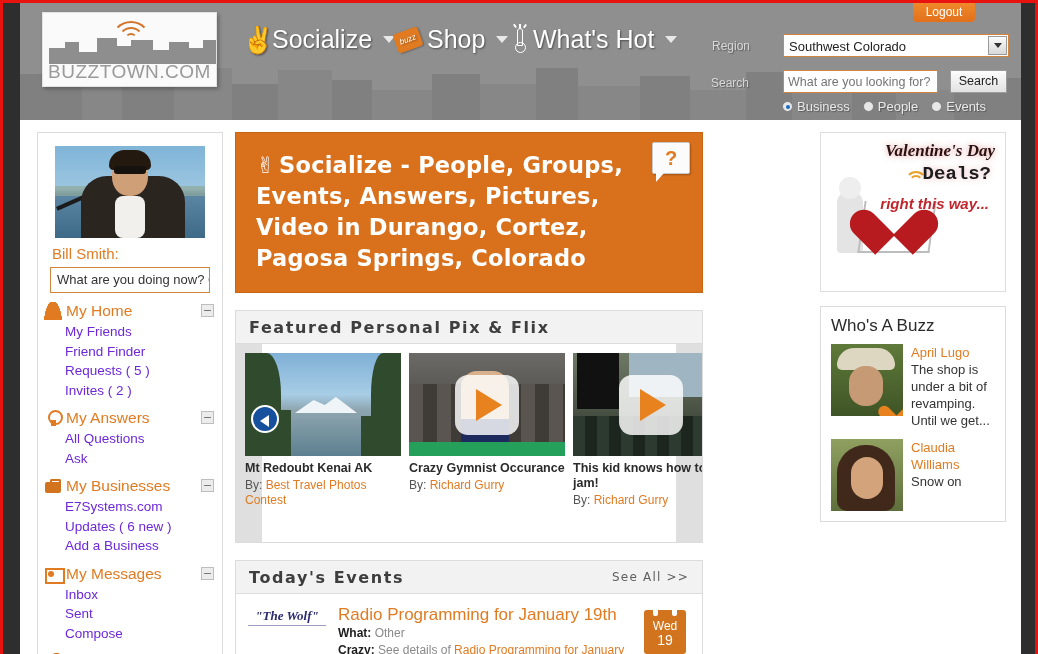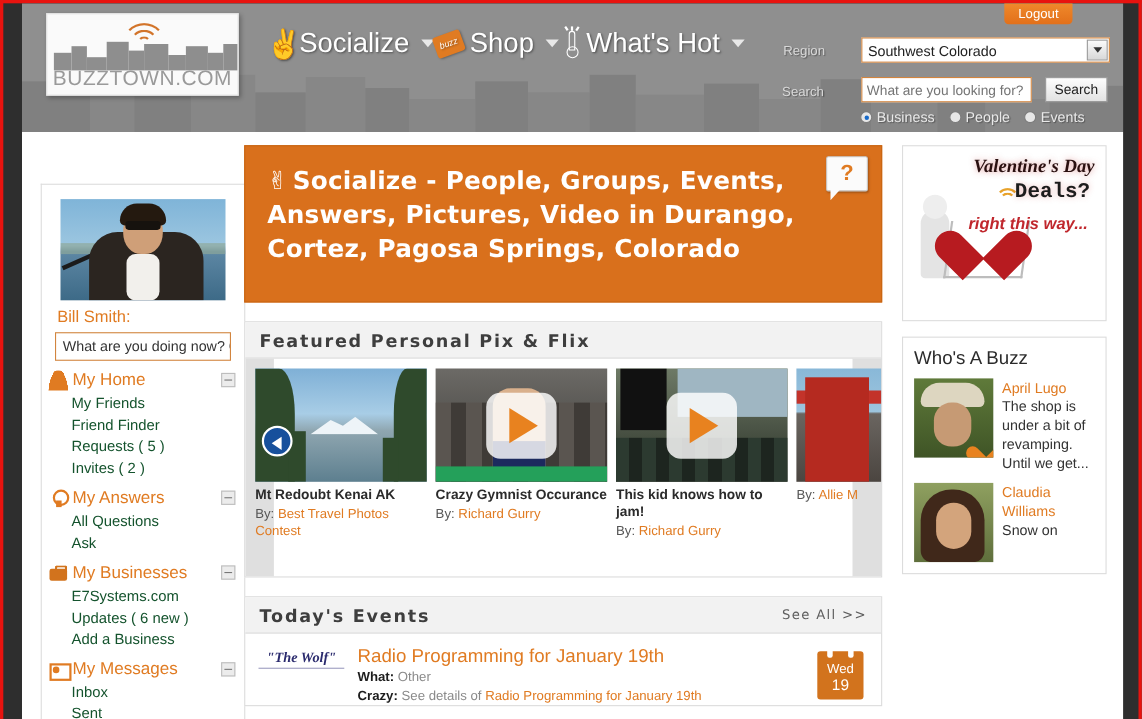--- a/index.html
+++ b/index.html
@@ -117,21 +117,21 @@
 
   
   #page {
     position:absolute; left:17px; top:117px; width:1001px; bottom:0;
     background:#fff;
   }
 
   
   #sidebar {
     position:absolute; left:17px; top:12px; width:186px; bottom:0;
-    border:1px solid #dcdcdc; border-bottom:none; background:#fff;margin-top:35px;
+    border:1px solid #dcdcdc; border-bottom:none; background:#fff;
   }
   #avatar {
     margin:13px auto 0; width:150px; height:92px;
     background:linear-gradient(#7fb4d8 0%, #9cc6e0 46%, #5d87a4 52%, #3d6a87 100%);
     position:relative; overflow:hidden;
   }
   #avatar .hill{position:absolute;left:0;top:40px;width:100%;height:10px;background:#8fa89a;opacity:.7;}
   #avatar .body{position:absolute;left:26px;top:30px;width:104px;height:62px;background:#2b2520;border-radius:26px 26px 0 0;}
   #avatar .shirt{position:absolute;left:60px;top:50px;width:30px;height:42px;background:#f2f0ec;border-radius:8px;}
   #avatar .head{position:absolute;left:57px;top:8px;width:36px;height:42px;background:#cf9f78;border-radius:50% 50% 45% 45%;}
@@ -153,39 +153,39 @@
     padding-left:28px; height:22px; cursor:pointer;
   }
   .nav-head .ico { position:absolute; left:6px; top:2px; width:18px; height:18px; }
   .nav-head .txt { color:#e07b22; font-size:15.5px; }
   .nav-head .collapse {
     position:absolute; right:8px; top:4px; width:13px; height:13px;
     background:#ececec; border:1px solid #bdbdbd;
     display:flex; align-items:center; justify-content:center;
   }
   .nav-head .collapse::after{content:"";width:7px;height:1px;background:#777;}
-  .nav-sub { padding-left:27px; color:#14532d; font-size:13.5px; line-height:19.5px; cursor:pointer;}
+  .nav-sub { padding-left:27px; color:#6d28d9; font-size:13.5px; line-height:19.5px; cursor:pointer;}
 
   .ico-person{background:radial-gradient(circle at 50% 26%, #e07b22 0 5.2px, transparent 5.4px),
               radial-gradient(ellipse at 50% 120%, #e07b22 0 9px, transparent 9.2px);}
   .ico-bulb{position:relative;}
   .ico-bulb::before{content:"";position:absolute;left:4px;top:1px;width:11px;height:11px;border:2px solid #e07b22;border-radius:50%;}
   .ico-bulb::after{content:"";position:absolute;left:7px;top:11px;width:5px;height:6px;background:#e07b22;}
   .ico-case{position:relative;}
   .ico-case::before{content:"";position:absolute;left:1px;top:5px;width:16px;height:11px;background:#d2731d;border-radius:2px;}
   .ico-case::after{content:"";position:absolute;left:6px;top:2px;width:7px;height:4px;border:2px solid #d2731d;border-bottom:none;border-radius:2px 2px 0 0;}
   .ico-msg{position:relative;}
   .ico-msg::before{content:"";position:absolute;left:1px;top:3px;width:16px;height:12px;border:2px solid #e07b22;}
   .ico-msg::after{content:"";position:absolute;left:4px;top:6px;width:6px;height:6px;background:#e07b22;border-radius:50%;}
   .ico-group{position:relative;}
   .ico-group::before{content:"";position:absolute;left:0;top:3px;width:9px;height:13px;background:#e07b22;border-radius:4px 4px 2px 2px;}
   .ico-group::after{content:"";position:absolute;left:7px;top:1px;width:11px;height:15px;background:#c96a17;border-radius:5px 5px 2px 2px;}
 
   
-  #main { position:absolute; left:202px; top:12px; width:580px; bottom:0; }
+  #main { position:absolute; left:215px; top:12px; width:468px; bottom:0; }
   #banner {
     background:#d9701c; border:1px solid #c86512; position:relative;
     padding:17px 60px 18px 20px; min-height:143px;
   }
   #banner-title {
     color:#fff; font-size:22.5px; font-weight:bold; line-height:31px;
     font-family:"DejaVu Sans", sans-serif; letter-spacing:.2px;
   }
   #banner-peace{display:inline-block;margin-right:4px;}
   #help-icon {

